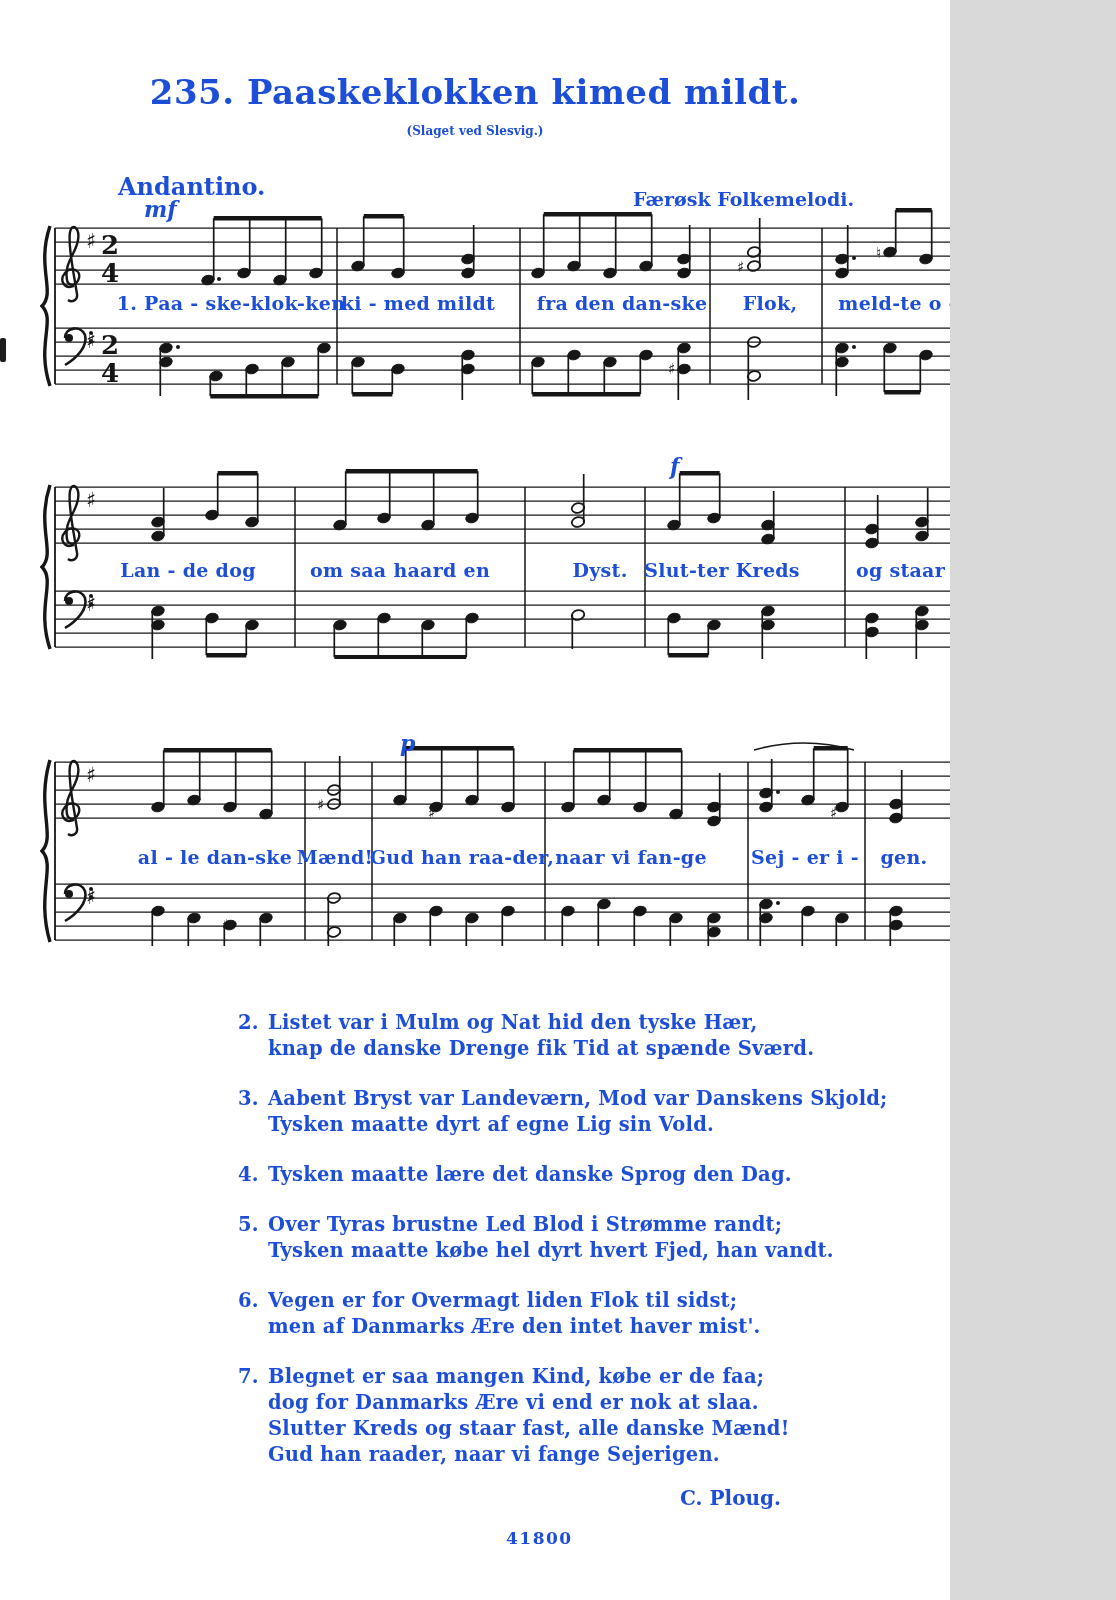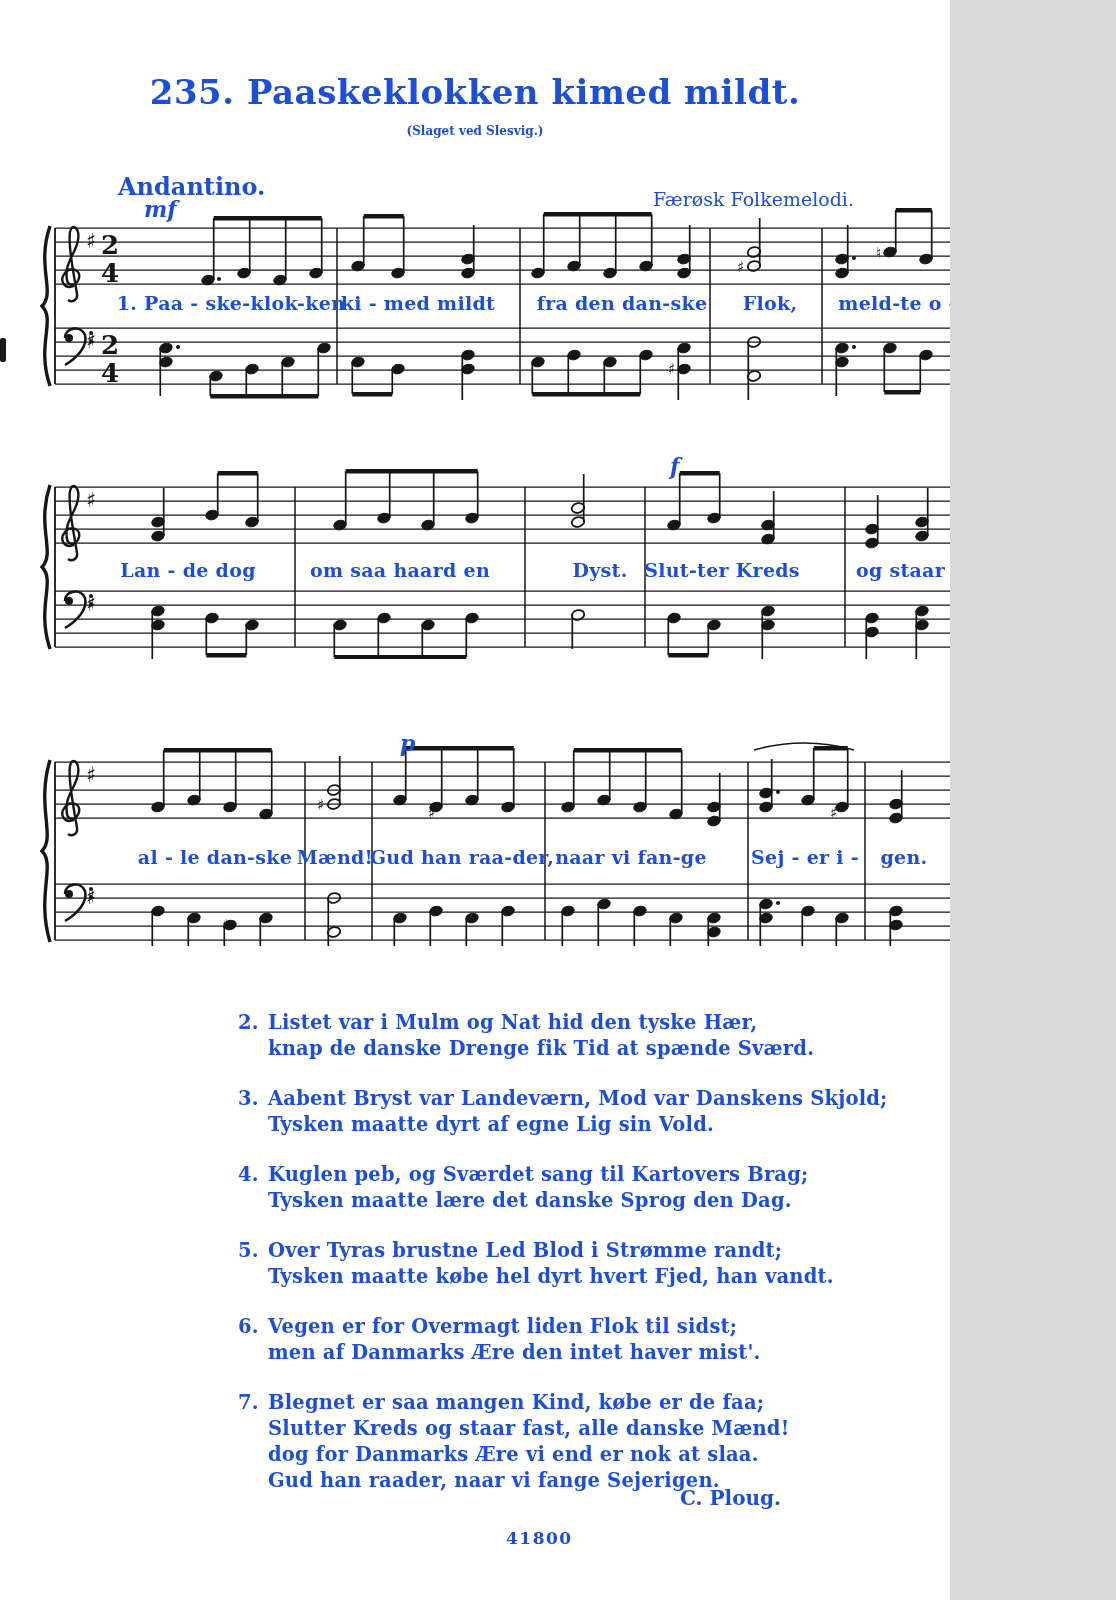--- a/index.html
+++ b/index.html
@@ -3,21 +3,21 @@
 <meta charset="utf-8">
 <style>
   html,body{margin:0;padding:0;background:#d9d9d9;}
   .page{position:relative;width:920px;height:1600px;background:#ffffff;overflow:hidden;
         font-family:"DejaVu Serif", serif;color:#1d4ed8;padding-left:30px;}
   .page-number{position:absolute;left:974px;top:16px;font-size:21px;font-weight:bold;letter-spacing:1px;}
   .title{position:absolute;left:0;right:0;top:62px;margin:10px;text-align:center;
          font-size:34px;font-weight:bold;letter-spacing:0.5px;}
   .subtitle{position:absolute;left:0;right:0;top:124px;text-align:center;font-size:12px;font-weight:bold;}
   .tempo{position:absolute;left:118px;top:172px;font-size:24px;font-weight:bold;}
-  .attribution{position:absolute;right:96px;top:188px;font-size:19px;font-weight:normal;}
+  .attribution{position:absolute;right:96px;top:188px;font-size:19px;font-weight:bold;}
   .sys{position:absolute;left:40px;width:1000px;}
   #sys1c{top:200px;height:200px;}
   #sys2c{top:459px;height:200px;}
   #sys3c{top:734px;height:212px;}
   .sys svg{position:absolute;left:0;top:0;}
   .lyr{position:absolute;transform:translateX(-50%);font-weight:bold;font-size:19px;
        white-space:nowrap;letter-spacing:0.3px;}
   .dyn{position:absolute;font-style:italic;font-weight:bold;font-size:22px;margin-left:12px;}
   .verses{position:absolute;left:238px;top:1010px;}
   .verse{display:flex;margin-bottom:24px;font-size:19.5px;font-weight:bold;
@@ -454,21 +454,20 @@
     <div class="verse">
       <span class="vnum">3.</span>
       <div class="vlines">
         <div>Aabent Bryst var Landeværn, Mod var Danskens Skjold;</div>
         <div>Tysken maatte dyrt af egne Lig sin Vold.</div>
       </div>
     </div>
     <div class="verse">
       <span class="vnum">4.</span>
       <div class="vlines">
-        <div>Kuglen peb, og Sværdet sang til Kartovers Brag;</div>
         <div>Tysken maatte lære det danske Sprog den Dag.</div>
       </div>
     </div>
     <div class="verse">
       <span class="vnum">5.</span>
       <div class="vlines">
         <div>Over Tyras brustne Led Blod i Strømme randt;</div>
         <div>Tysken maatte købe hel dyrt hvert Fjed, han vandt.</div>
       </div>
     </div>
@@ -476,22 +475,22 @@
       <span class="vnum">6.</span>
       <div class="vlines">
         <div>Vegen er for Overmagt liden Flok til sidst;</div>
         <div>men af Danmarks Ære den intet haver mist'.</div>
       </div>
     </div>
     <div class="verse">
       <span class="vnum">7.</span>
       <div class="vlines">
         <div>Blegnet er saa mangen Kind, købe er de faa;</div>
+        <div>dog for Danmarks Ære vi end er nok at slaa.</div>
         <div>Slutter Kreds og staar fast, alle danske Mænd!</div>
-        <div>dog for Danmarks Ære vi end er nok at slaa.</div>
         <div>Gud han raader, naar vi fange Sejerigen.</div>
       </div>
     </div>
   </div>
 
   <div class="author">C. Ploug.</div>
   <div class="plate">41800</div>
 </div>
 
 </body></html>

